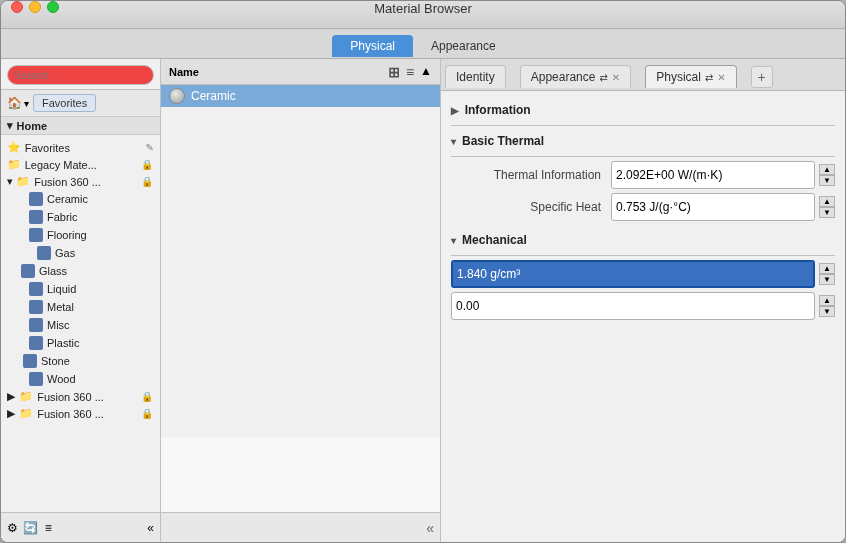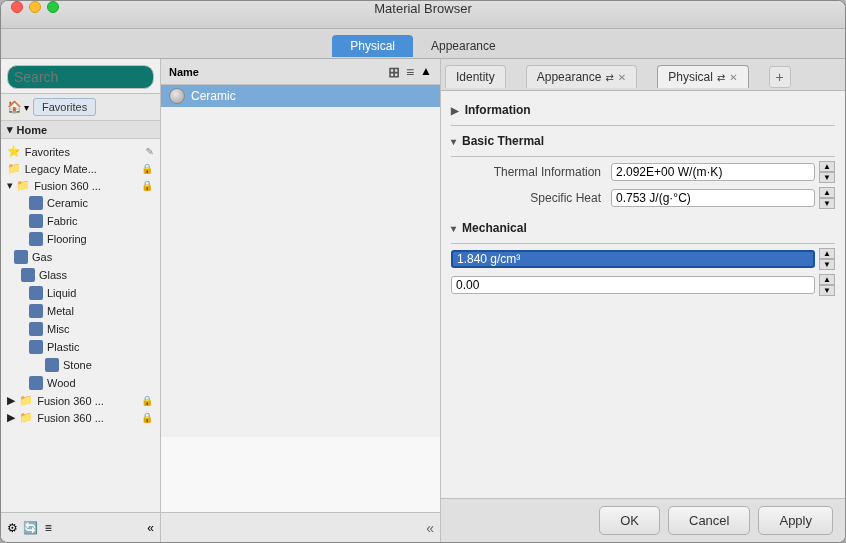--- a/index.html
+++ b/index.html
@@ -95,22 +95,22 @@
     }
     .search-bar {
       padding: 6px 6px 4px 6px;
       border-bottom: 1px solid #c0c0c0;
     }
     .search-input {
       width: 100%;
       padding: 3px 22px 3px 6px;
       border: 1px solid #c0c0c0;
       border-radius: 10px;
-      background: #0f766e;
-      font-size: 14px;
+      background: #ef4444;
+      font-size: 11px;
       outline: none;
     }
     .favorites-bar {
       display: flex;
       align-items: center;
       padding: 4px 6px;
       background: #e8e8e8;
       border-bottom: 1px solid #c8c8c8;
       gap: 4px;
     }
@@ -242,21 +242,21 @@
     }
     
     .sub-tab-bar {
       display: flex;
       align-items: center;
       background: #dcdcdc;
       border-bottom: 1px solid #b8b8b8;
       padding: 4px 4px 0 4px;
       flex-shrink: 0;
       height: 32px;
-      gap: 20px;
+      gap: 14px;
     }
     .sub-tab {
       display: flex;
       align-items: center;
       padding: 4px 10px;
       font-size: 12px;
       cursor: pointer;
       border: 1px solid #c0c0c0;
       border-bottom: none;
       border-radius: 4px 4px 0 0;
@@ -330,21 +330,21 @@
       align-items: center;
       gap: 4px;
     }
     .prop-input {
       flex: 1;
       border: 1px solid #b0b0b0;
       border-radius: 3px;
       padding: 2px 4px;
       font-size: 12px;
       background: white;
-      height: 18px;
+      height: 28px;
     }
     .prop-input.selected-input {
       background: #3a70c0;
       color: white;
       border: 2px solid #1a50a0;
     }
     .spinner {
       display: flex;
       flex-direction: column;
       gap: 0;
@@ -456,21 +456,21 @@
           <span>Ceramic</span>
         </div>
         <div class="tree-item" style="padding-left:28px;">
           <span class="category-icon"></span>
           <span>Fabric</span>
         </div>
         <div class="tree-item" style="padding-left:28px;">
           <span class="category-icon"></span>
           <span>Flooring</span>
         </div>
-        <div class="tree-item" style="padding-left:13px;">
+        <div class="tree-item" style="padding-left:36px;">
           <span class="category-icon"></span>
           <span>Gas</span>
         </div>
         <div class="tree-item" style="padding-left:20px;">
           <span class="category-icon"></span>
           <span>Glass</span>
         </div>
         <div class="tree-item" style="padding-left:28px;">
           <span class="category-icon"></span>
           <span>Liquid</span>
@@ -480,21 +480,21 @@
           <span>Metal</span>
         </div>
         <div class="tree-item" style="padding-left:28px;">
           <span class="category-icon"></span>
           <span>Misc</span>
         </div>
         <div class="tree-item" style="padding-left:28px;">
           <span class="category-icon"></span>
           <span>Plastic</span>
         </div>
-        <div class="tree-item" style="padding-left:44px;">
+        <div class="tree-item" style="padding-left:22px;">
           <span class="category-icon"></span>
           <span>Stone</span>
         </div>
         <div class="tree-item" style="padding-left:28px;">
           <span class="category-icon"></span>
           <span>Wood</span>
         </div>
 
         <div class="tree-folder">
           <span>▶</span>
@@ -631,20 +631,15 @@
           <div class="prop-value-container">
             <input class="prop-input" type="text" value="0.00" style="">
             <div class="spinner">
               <button class="spin-btn">▲</button>
               <button class="spin-btn">▼</button>
             </div>
           </div>
         </div>
       </div>
 
-      <div class="bottom-bar">
-        <button class="btn btn-default">OK</button>
-        <button class="btn btn-default">Cancel</button>
-        <button class="btn btn-apply">Apply</button>
-      </div>
     </div>
   </div>
 </div>
 
 </body></html>

